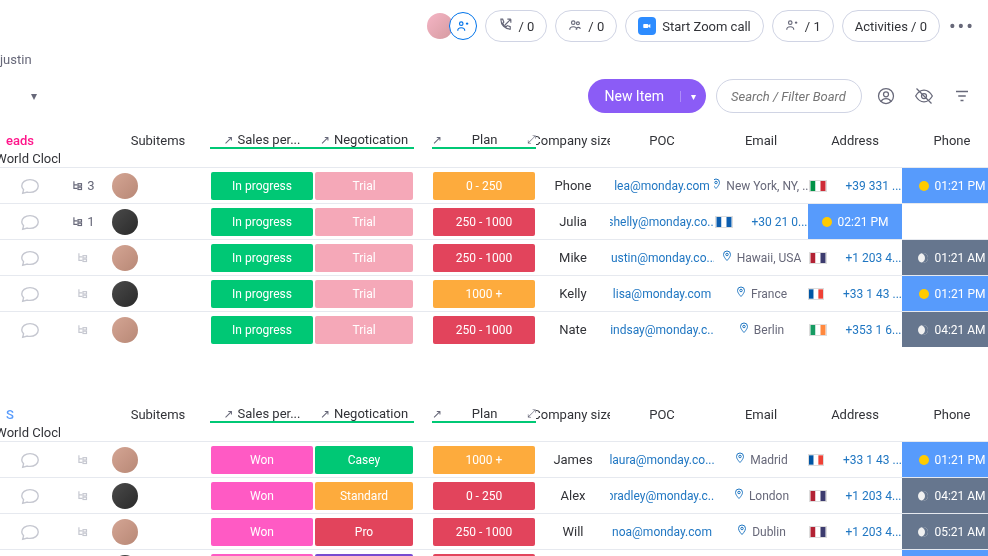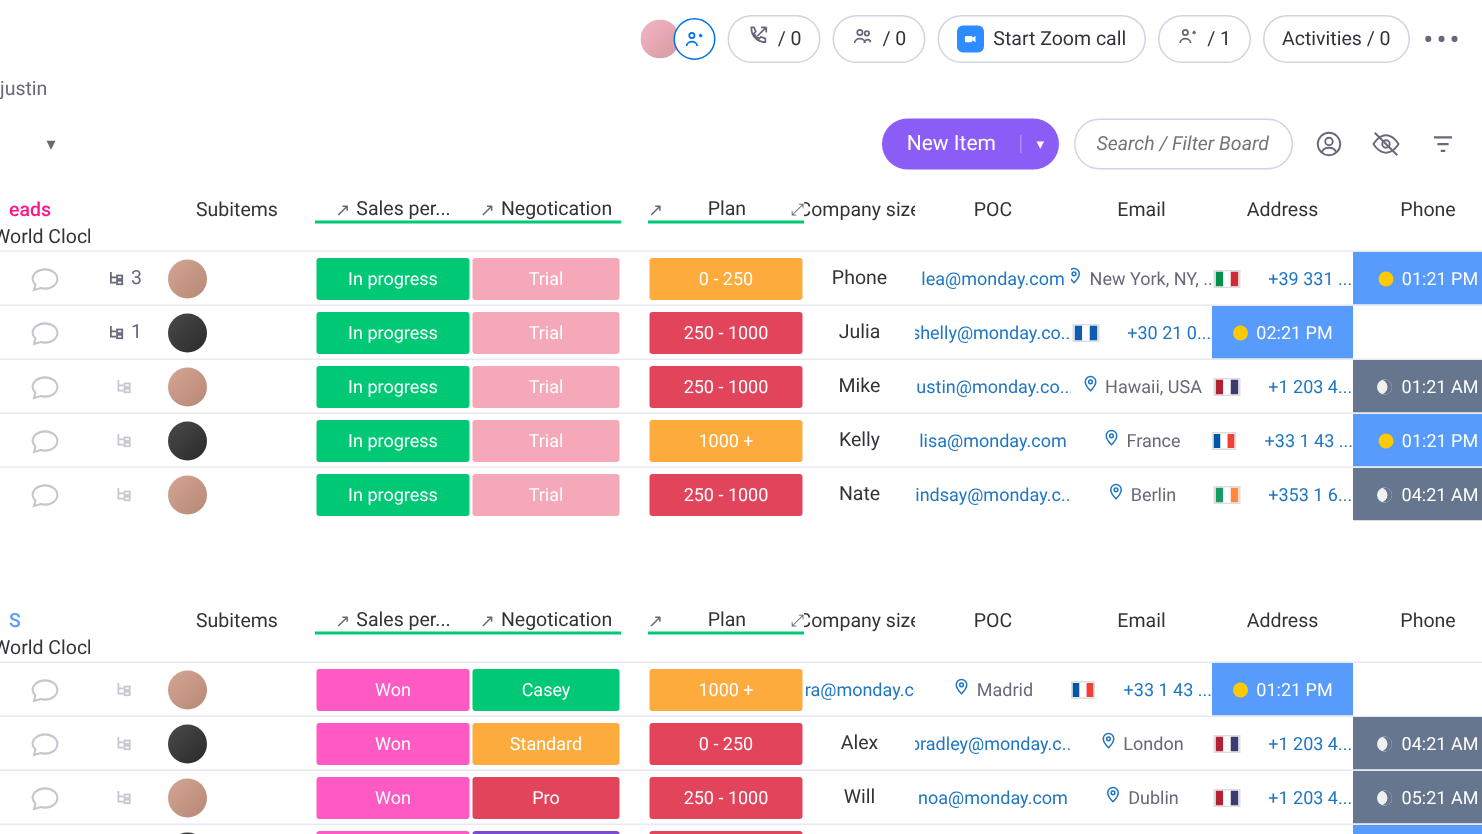--- a/index.html
+++ b/index.html
@@ -432,20 +432,21 @@
       <div class="cell">
         <div class="pillcell" style="background:#ff5ac4">Won</div>
       </div>
       <div class="cell">
         <div class="pillcell" style="background:#00c875">Casey</div>
       </div>
       <div></div>
       <div class="cell">
         <div class="pillcell" style="background:#fdab3d">1000 +</div>
       </div>
+      <div class="cell poc">James</div>
       <div class="cell email">laura@monday.co...</div>
       <div class="cell addr"><span class="pin"><svg width="12" height="12" viewBox="0 0 24 24" fill="none" stroke="currentColor" stroke-width="2">
             <path d="M12 21s-7-7-7-12a7 7 0 0114 0c0 5-7 12-7 12z"></path>
             <circle cx="12" cy="9" r="2.5"></circle>
           </svg></span>Madrid</div>
       <div class="cell phone">
         <svg class="flag" viewBox="0 0 3 2">
           <rect width="1" height="2" fill="#0055a4"></rect>
           <rect x="1" width="1" height="2" fill="#fff"></rect>
           <rect x="2" width="1" height="2" fill="#ef4135"></rect>

